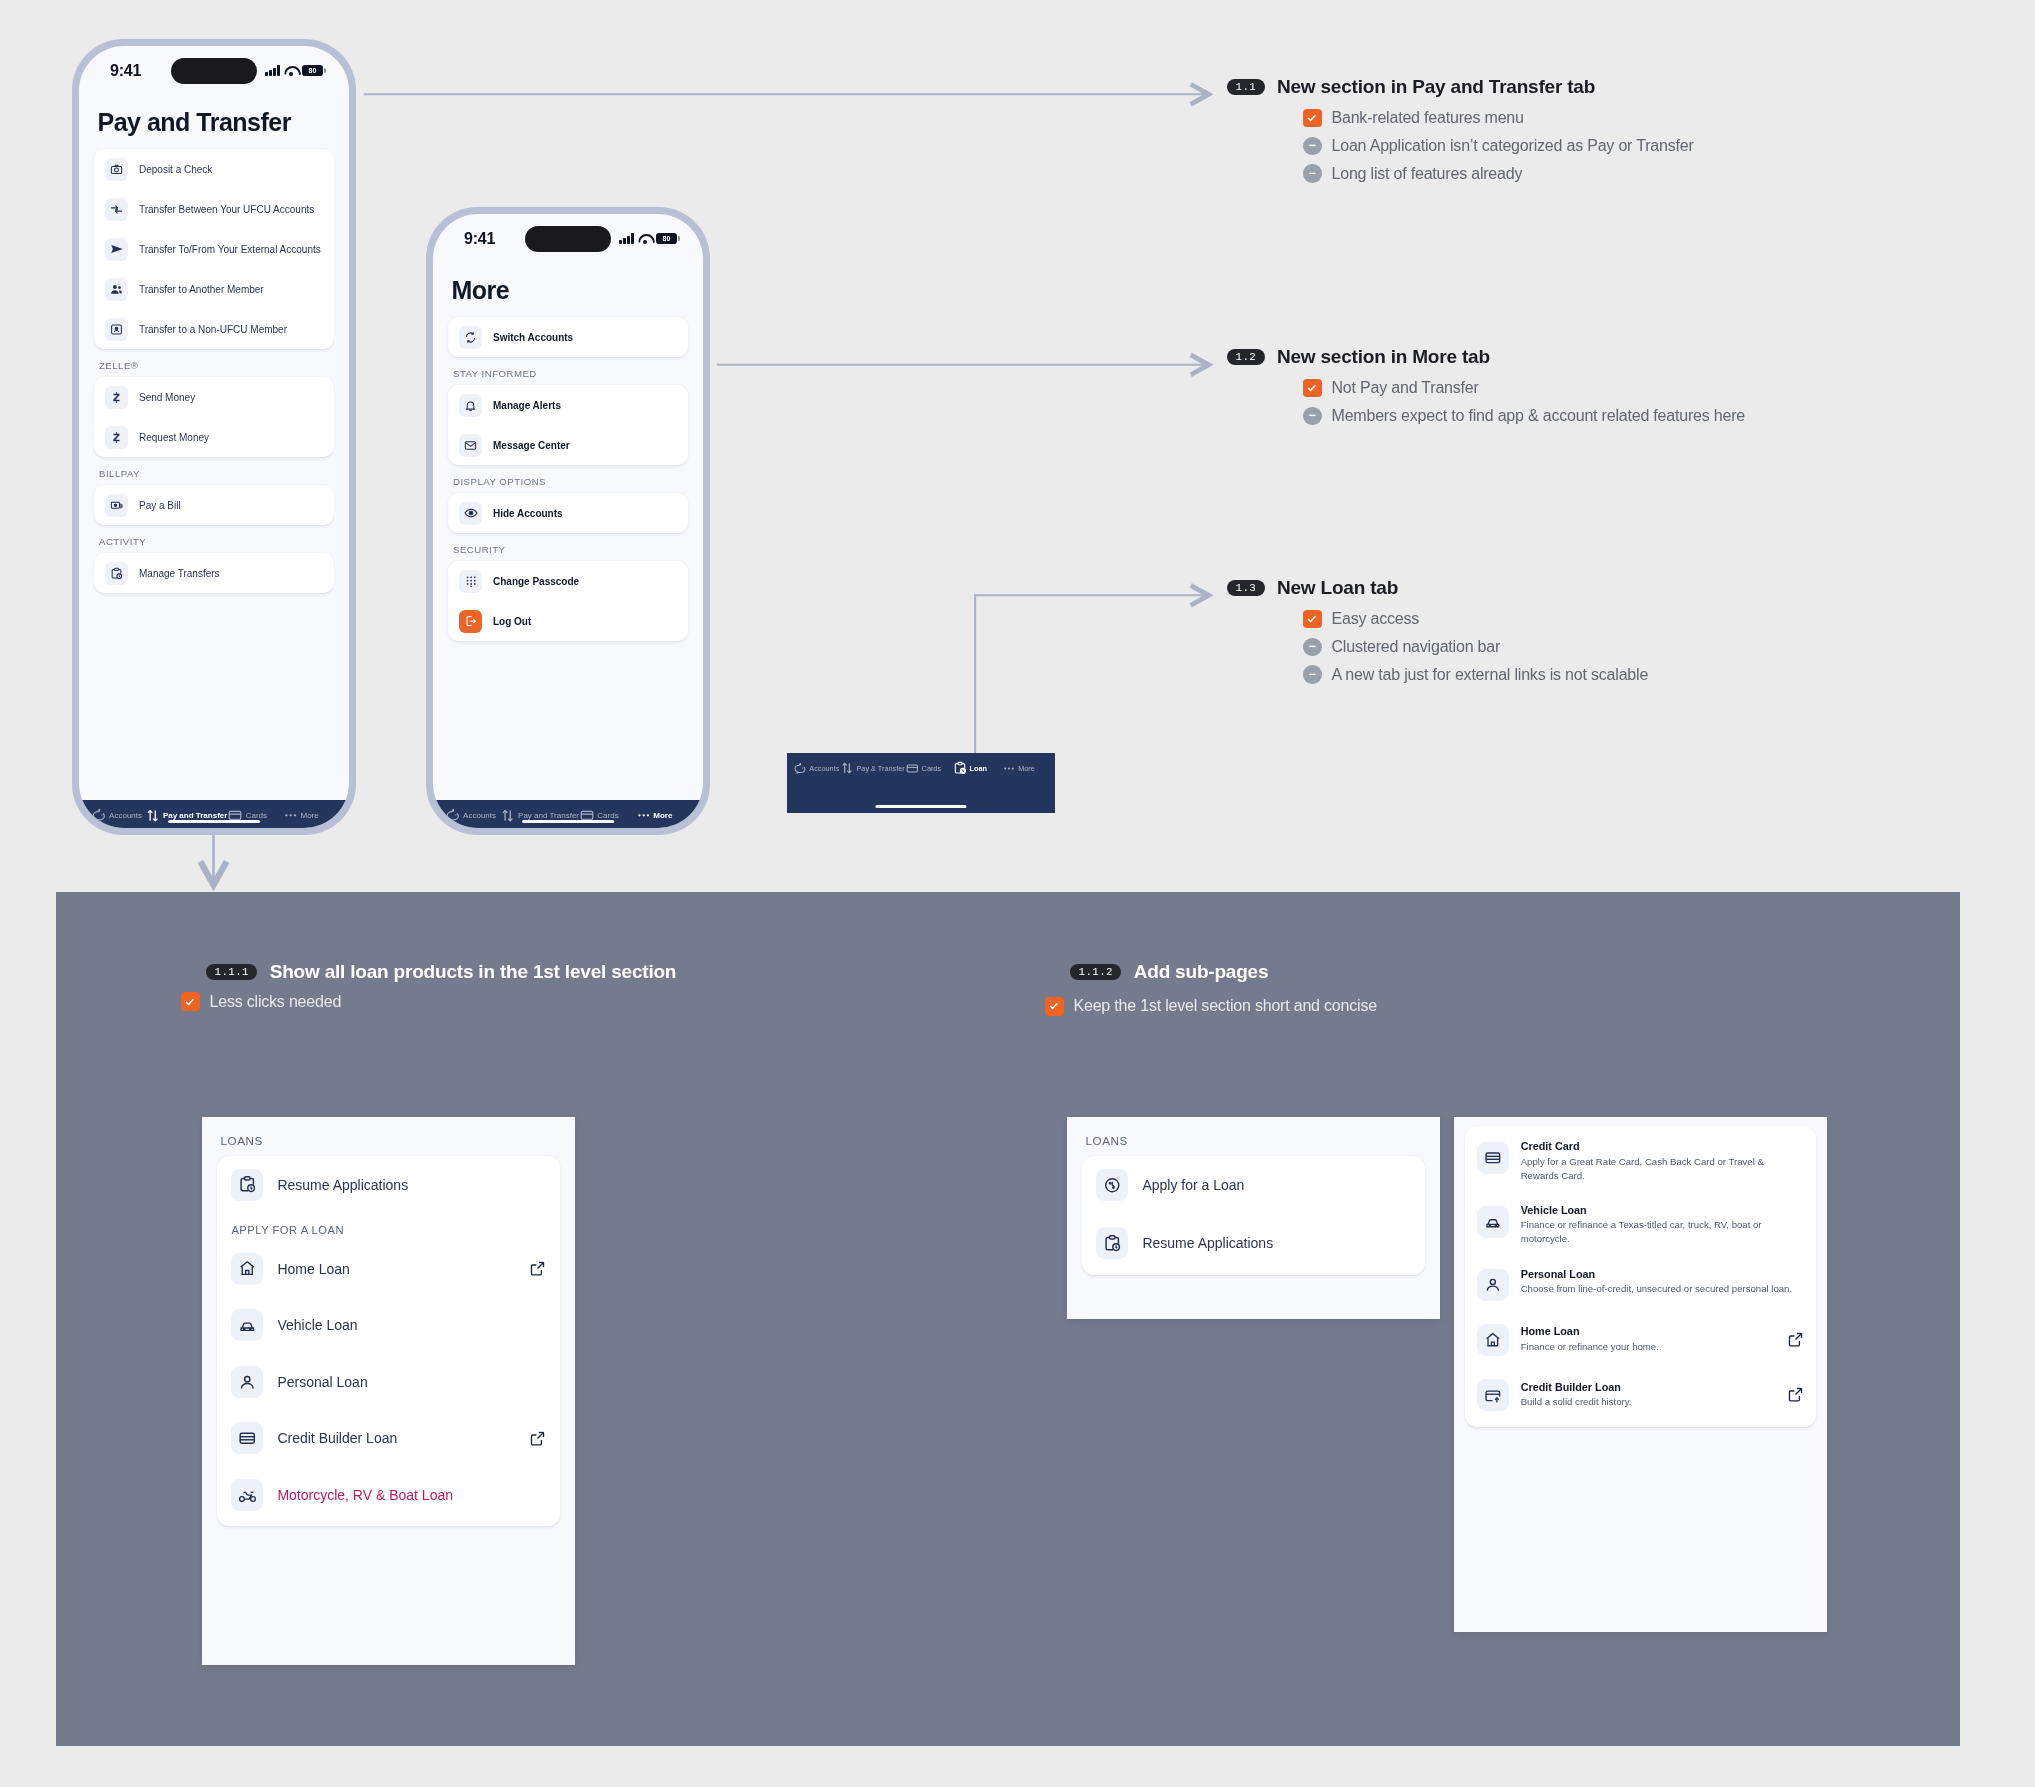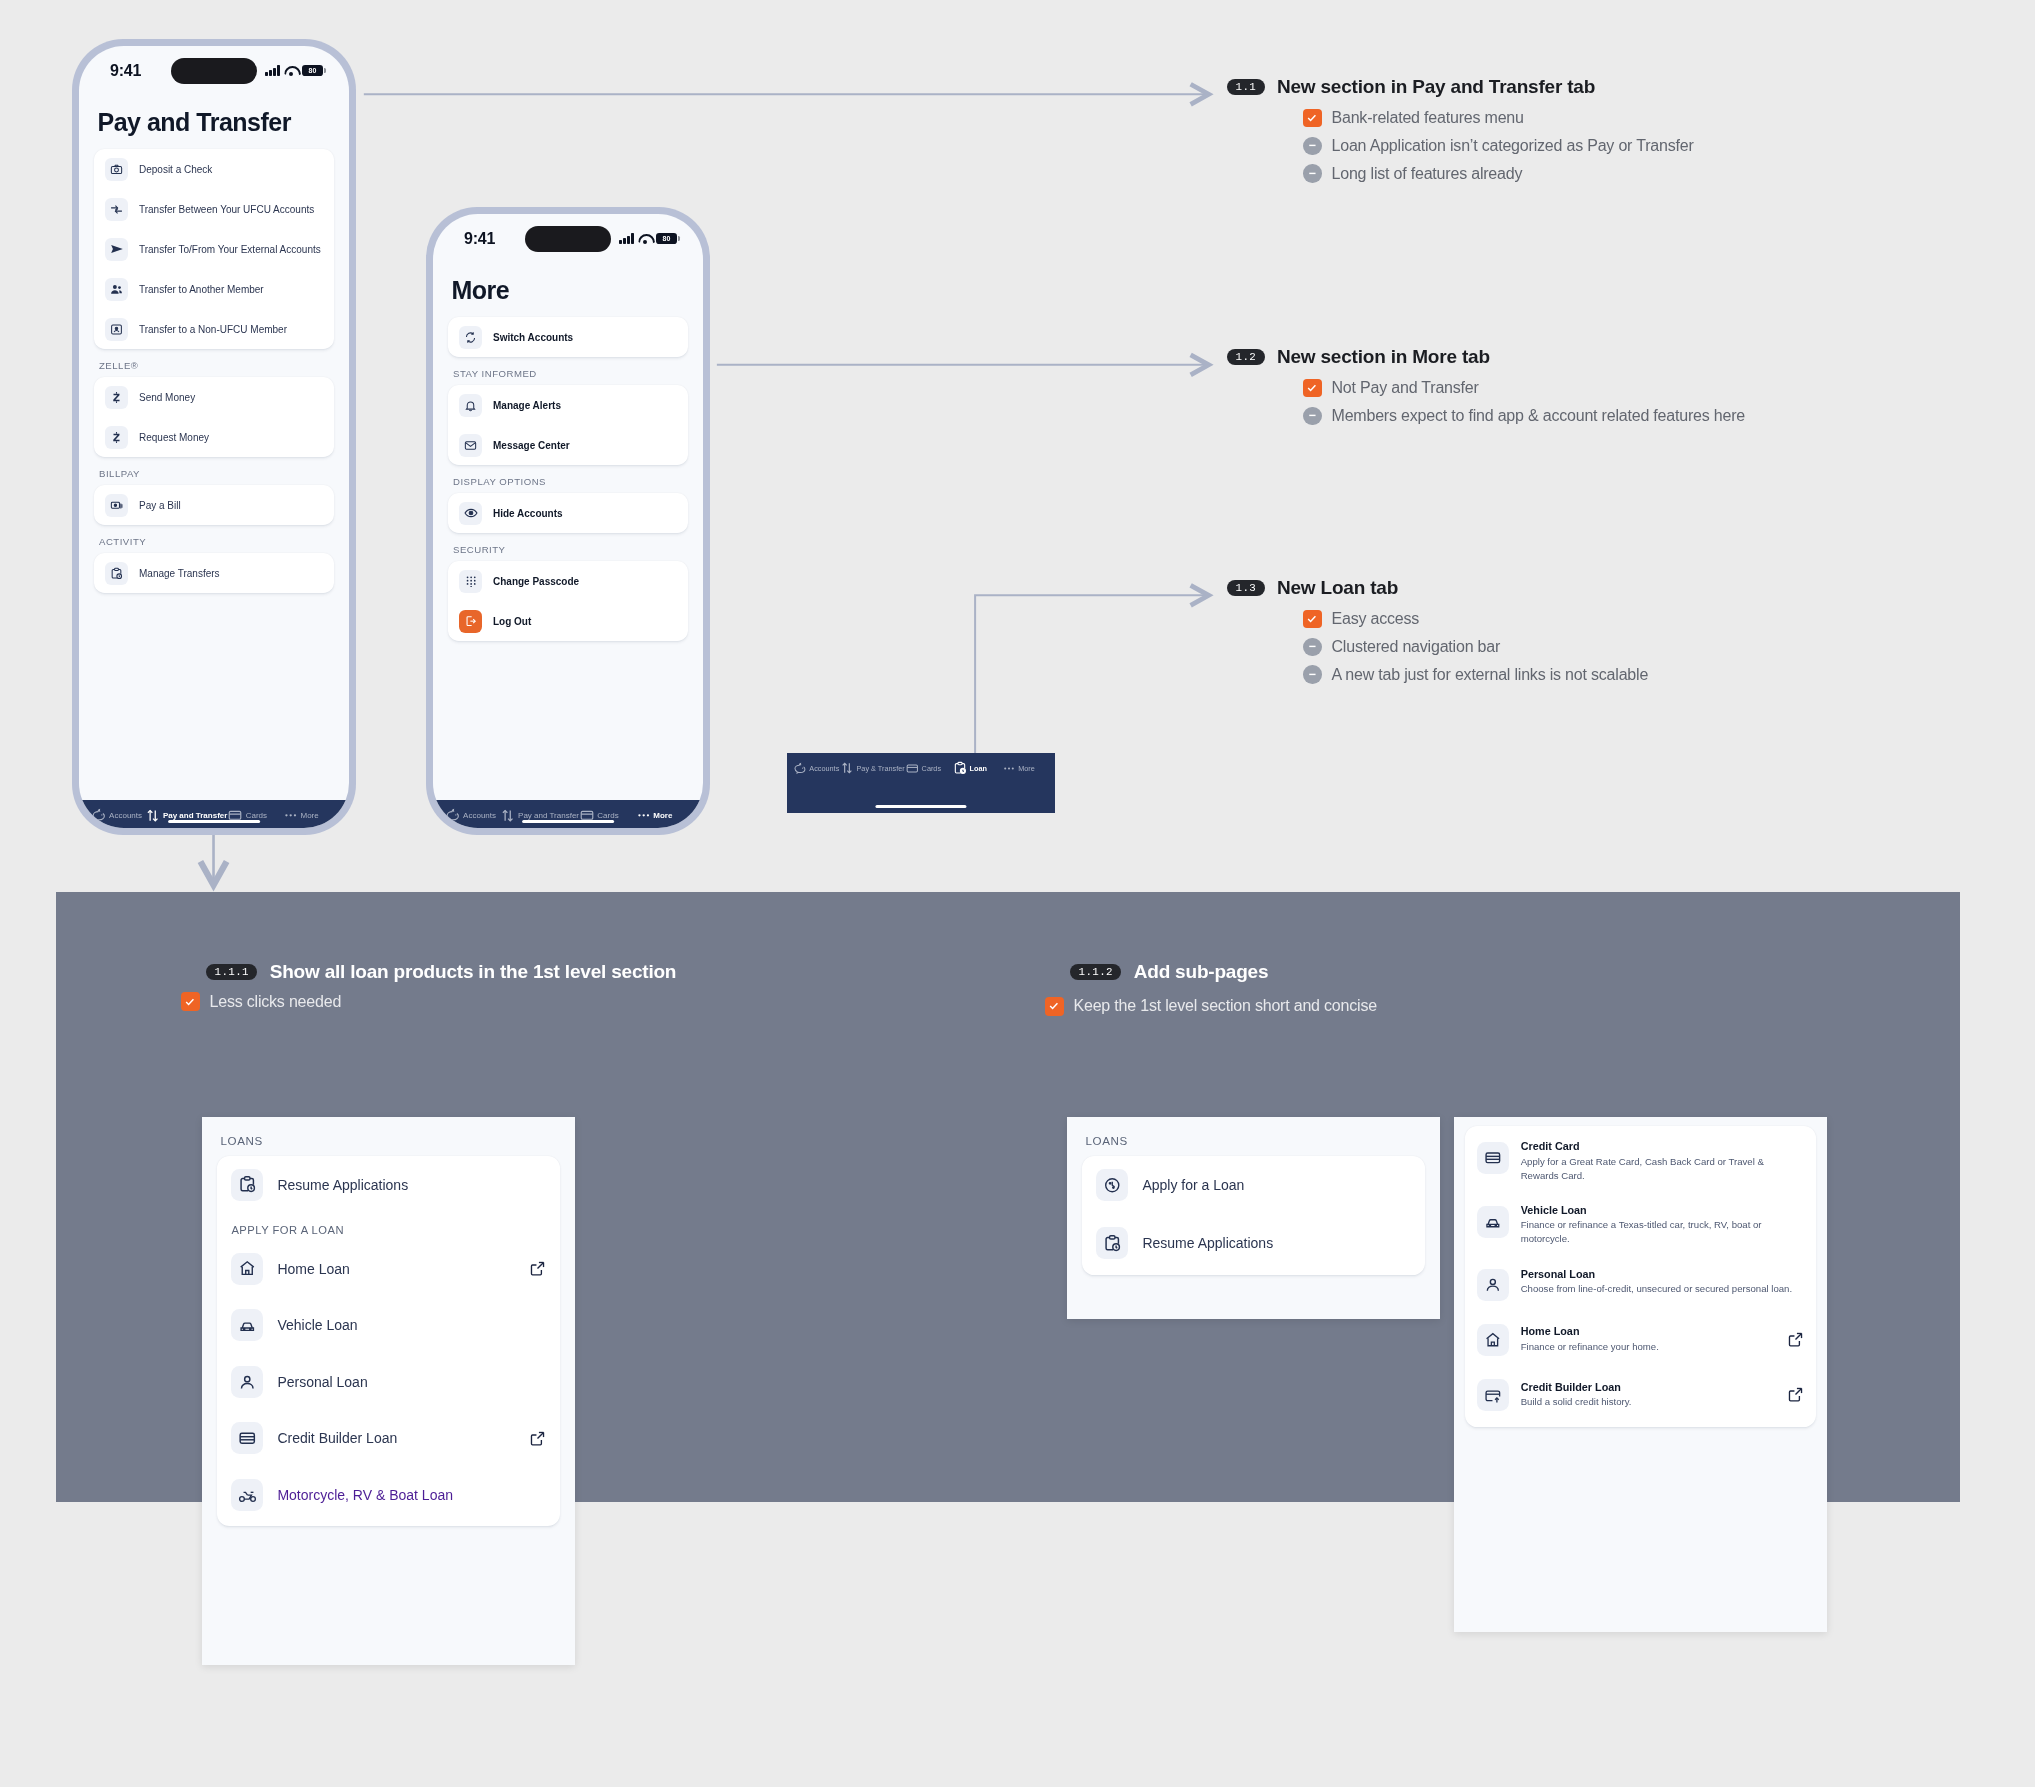--- a/index.html
+++ b/index.html
@@ -624,21 +624,21 @@
       <span class="mk-minus">
         <svg width="10.8" height="10.8" viewBox="0 0 24 24" fill="none" stroke="#fff" stroke-width="3.2">
             <path d="M5 12h14"></path>
           </svg>
       </span>
       <span class="ann-txt">A new tab just for external links is not scalable</span>
     </div>
   </div>
 </div>
 
-<div class="gray-panel gp" style="left:56px;top:892px;width:1904px;height:610px;">
+<div class="gray-panel gp" style="left:56px;top:892px;width:1904px;height:854px;">
 
   <div class="abs" style="left:150px;top:69px;width:809px;">
     <div class="ann-head">
       <span class="badge">1.1.1</span>
       <span class="ann-title">Show all loan products in the 1st level section</span>
     </div>
     <div class="ann-list" style="margin-left:-25px;margin-top:2px;">
       <div class="ann-item">
         <span class="mk-plus">
           <svg width="11.6" height="11.6" viewBox="0 0 24 24" fill="none" stroke="#fff" stroke-width="3">
@@ -743,21 +743,21 @@
       <div class="row" style="padding:12.3px 14px 15.4px;gap:14px;">
         <span class="row-ico" style="width:32px;height:32px;border-radius:8.5px;">
           <svg width="19" height="19" viewBox="0 0 24 24" fill="none" stroke="currentColor" stroke-width="1.7">
               <circle cx="5" cy="16.5" r="3"></circle>
               <circle cx="19" cy="16.5" r="3"></circle>
               <path d="M8 16.5h6l3-5h-5"></path>
               <path d="M12 11.5L9.5 8H7"></path>
               <path d="M16 8h3.5"></path>
             </svg>
         </span>
-        <span style="font-size:14px;color:#4c1d95;">Motorcycle, RV &amp; Boat Loan</span>
+        <span style="font-size:14px;color:#be185d;">Motorcycle, RV &amp; Boat Loan</span>
       </div>
     </div>
   </div>
 
   <div class="mini-card" style="left:1011px;top:225px;width:373px;height:202px;">
     <div style="font-size:11.6px;color:#5a6478;letter-spacing:0.6px;padding:3.1px 3.1px 9.3px;">LOANS</div>
     <div class="card-grp" style="border-radius:12.3px;">
       <div class="row" style="padding:13px 14px;gap:14px;">
         <span class="row-ico" style="width:32px;height:32px;border-radius:8.5px;">
           <svg width="18.5" height="18.5" viewBox="0 0 24 24" fill="none" stroke="currentColor" stroke-width="1.8">

